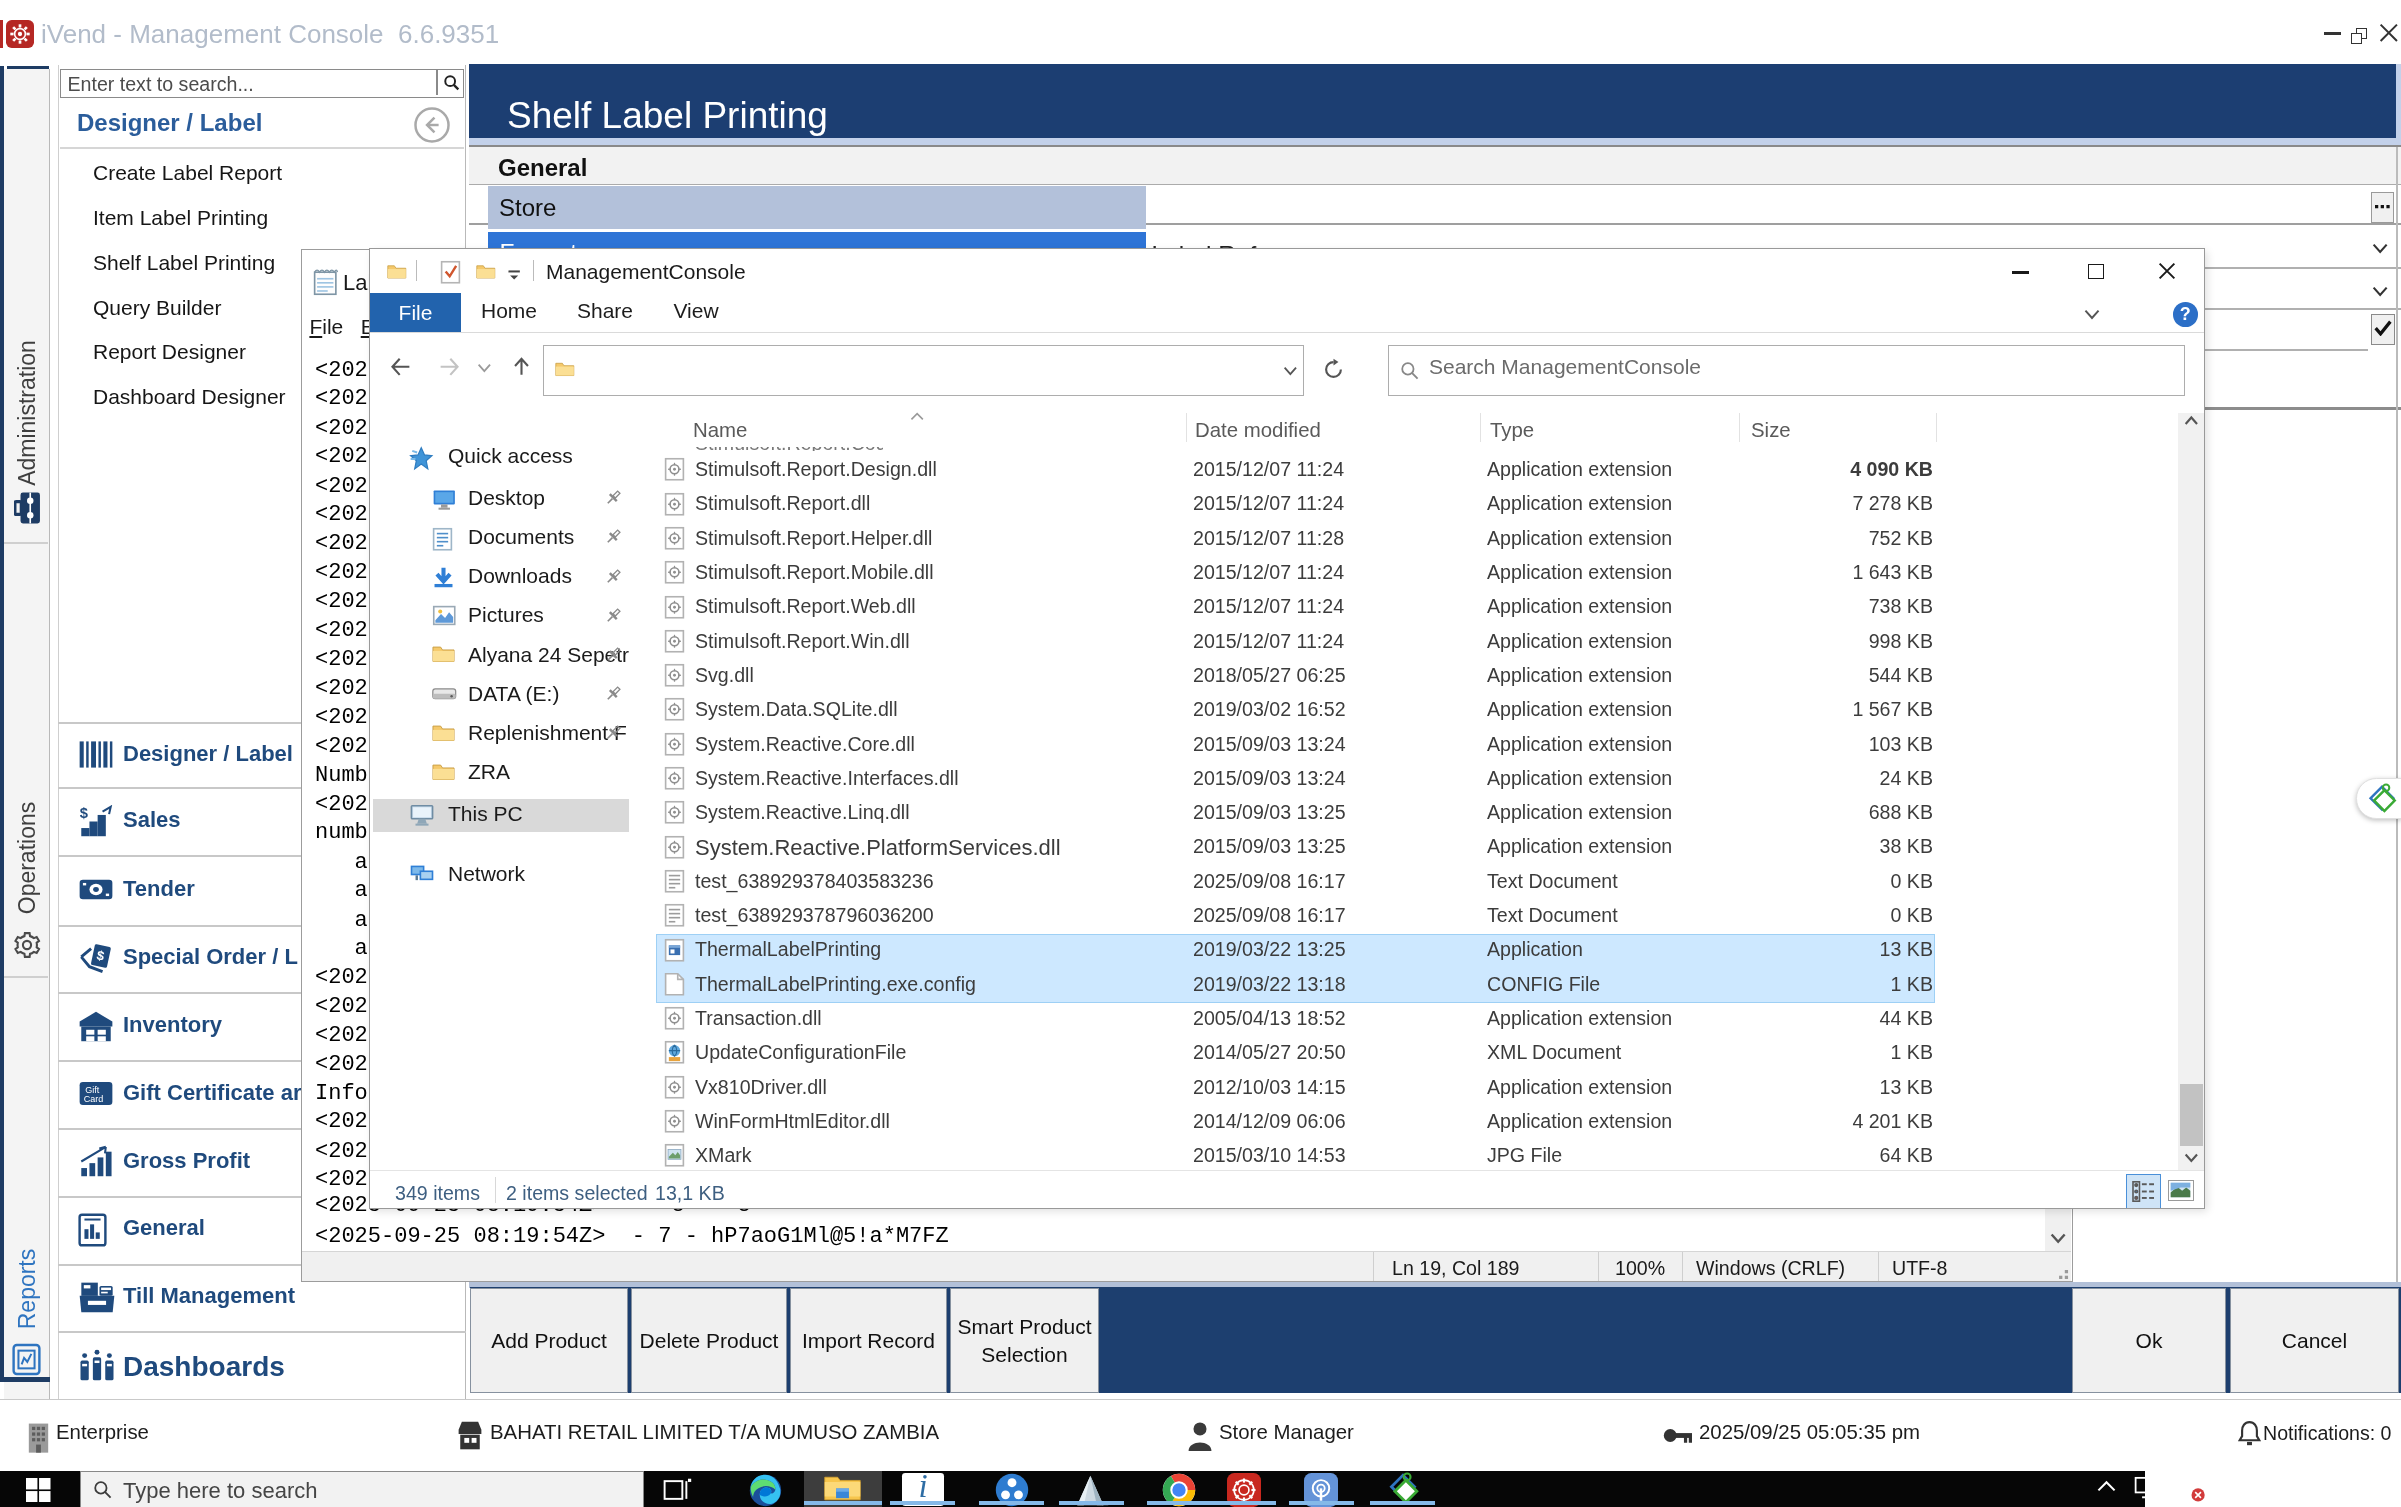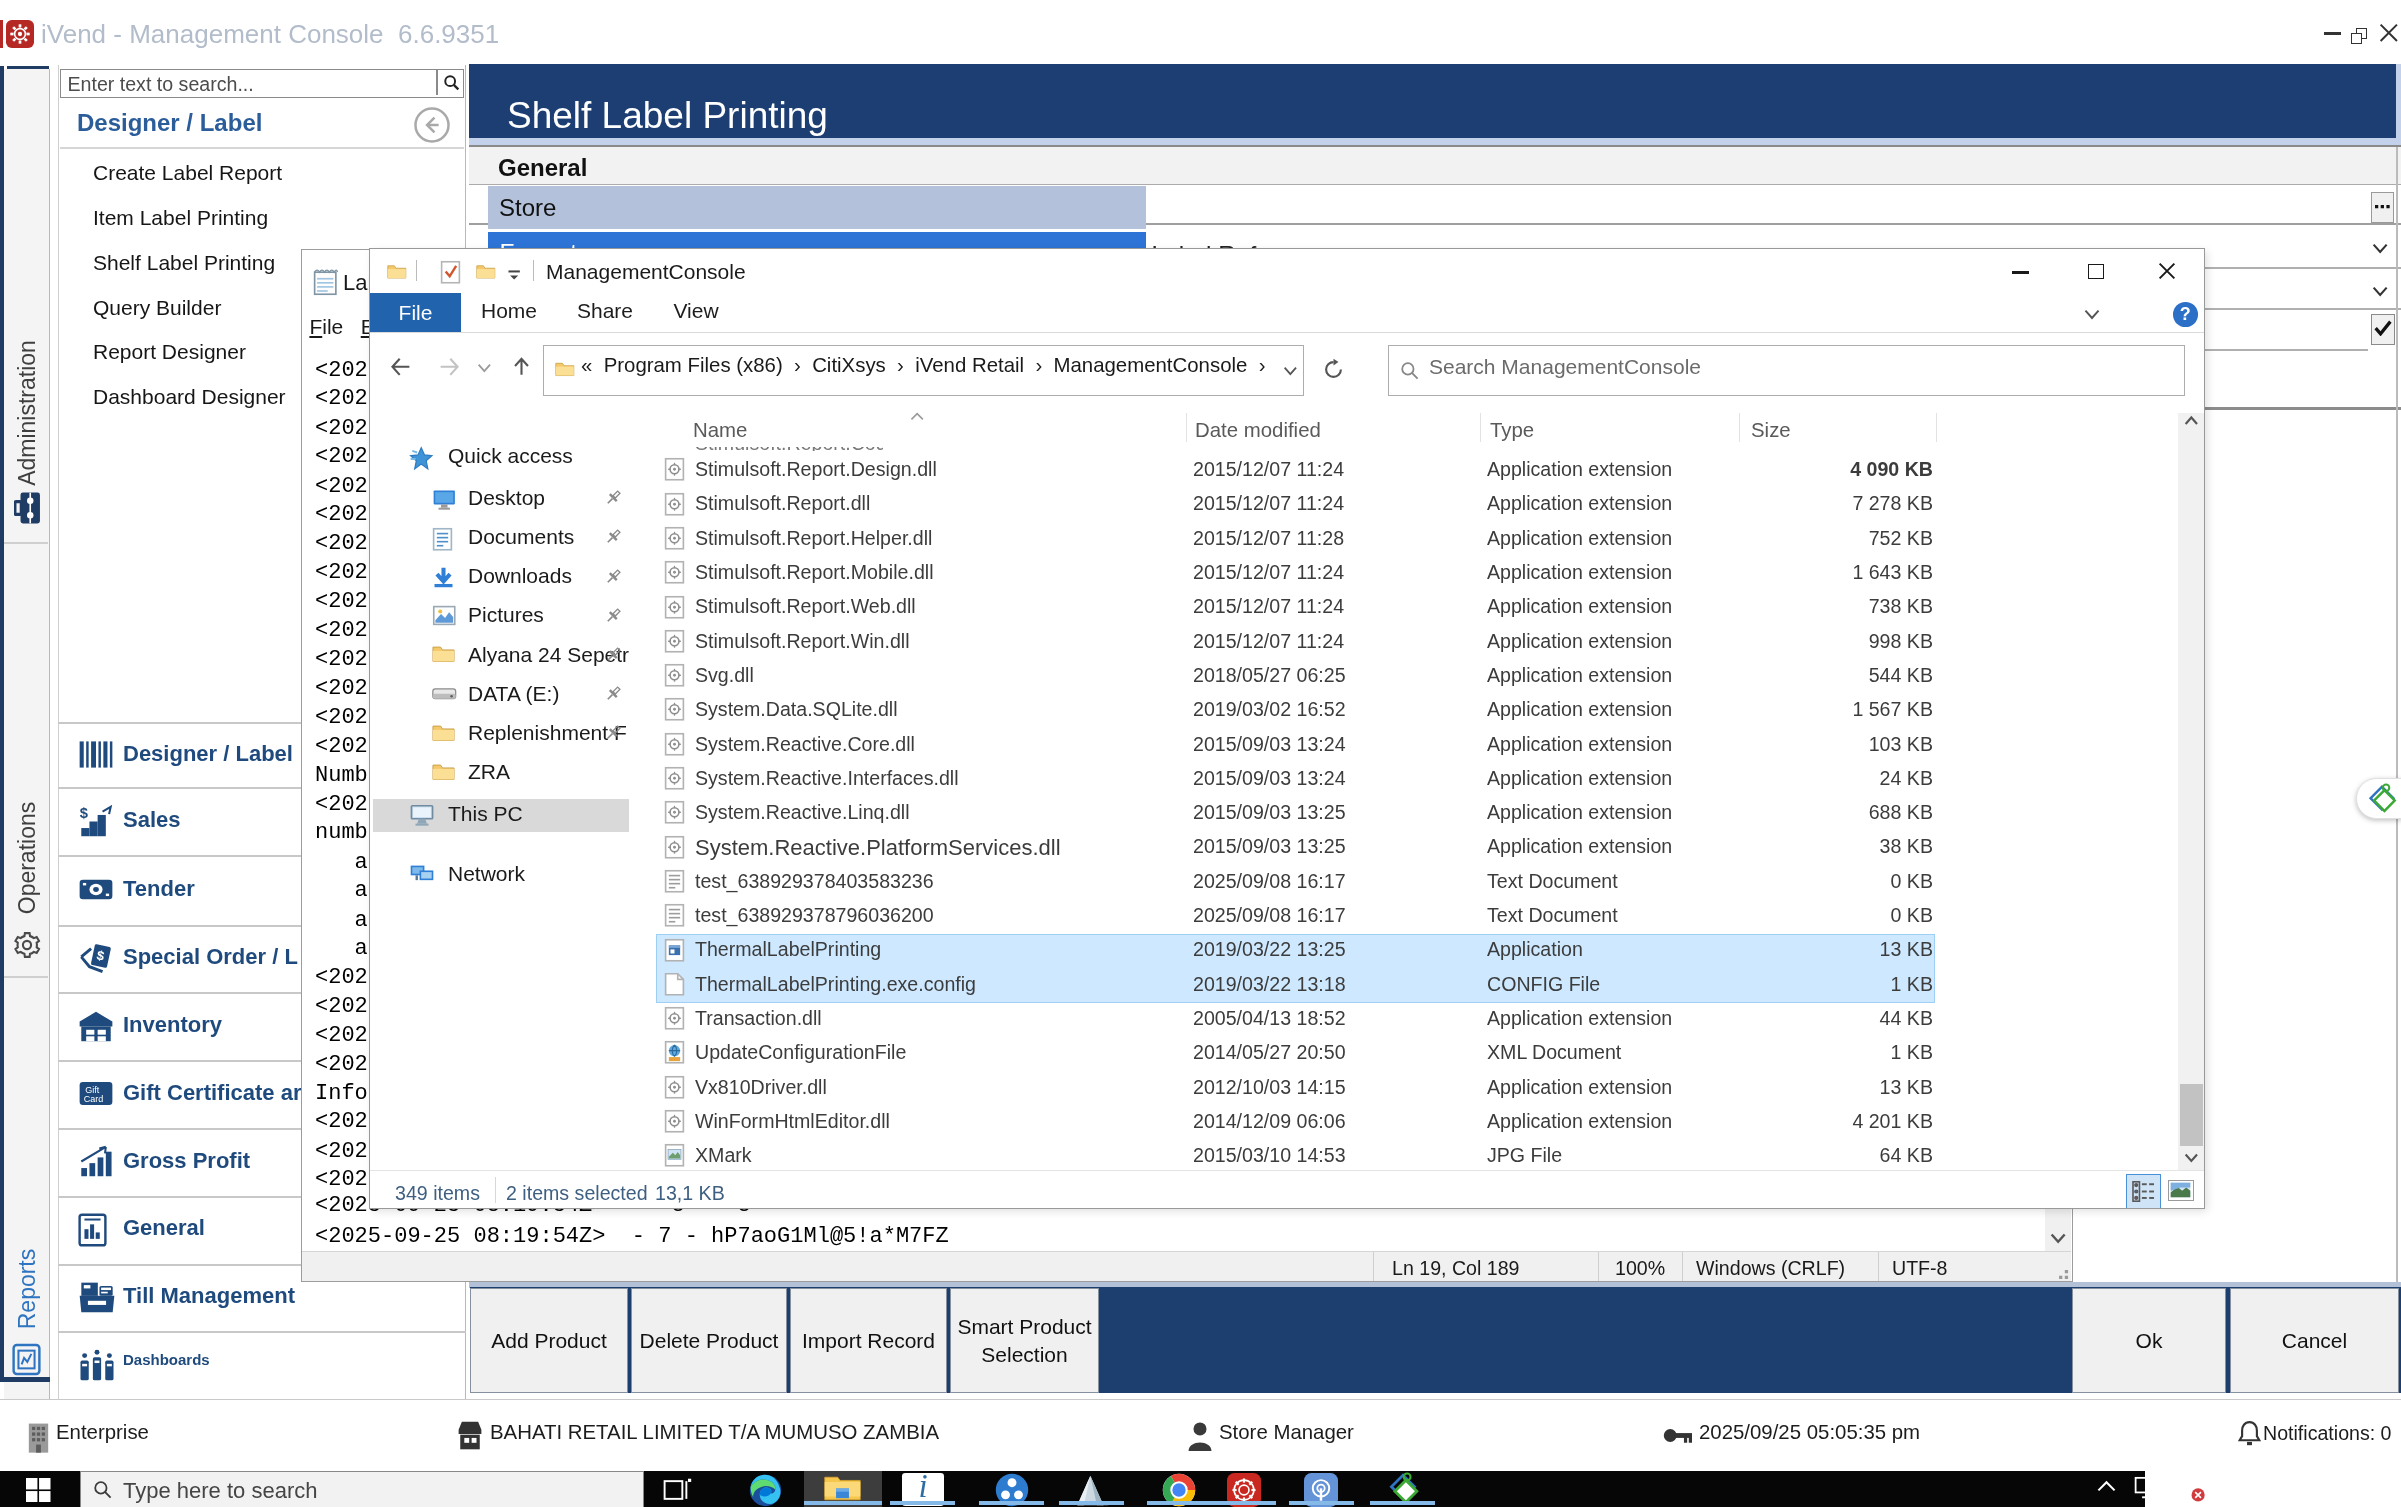--- a/index.html
+++ b/index.html
@@ -200,21 +200,21 @@
       <rect x="3" y="14" width="10" height="24" rx="2"></rect>
       <rect x="18" y="10" width="10" height="28" rx="2"></rect>
       <rect x="33" y="14" width="10" height="24" rx="2"></rect>
     </g>
     <g fill="#fff">
       <rect x="5" y="18" width="6" height="3"></rect>
       <rect x="20" y="14" width="6" height="3"></rect>
       <rect x="35" y="18" width="6" height="3"></rect>
     </g>
   </svg>
-<div class="abs" style="left:123px;top:1351px;font-size:15px;font-weight:bold;color:#1f4a7d;white-space:nowrap;">Dashboards</div>
+<div class="abs" style="left:123px;top:1351px;font-size:28px;font-weight:bold;color:#1f4a7d;white-space:nowrap;">Dashboards</div>
 <div class="abs" style="left:58px;top:1399px;width:408px;height:0.8px;background:#c8c8c8;"></div>
 
 <div class="abs" style="left:469px;top:64px;width:1927px;height:74px;background:#1c3e72;">
   <div class="abs" style="left:38px;top:31px;font-size:37px;color:#fff;">Shelf Label Printing</div>
 </div>
 <div class="abs" style="left:469px;top:138px;width:1933px;height:6.5px;background:#c3d1ea;"></div>
 <div class="abs" style="left:469px;top:145px;width:1933px;height:2.5px;background:#8a8a8a;"></div>
 <div class="abs" style="left:469px;top:147px;width:1933px;height:38px;background:#f2f2f2;border-bottom:1.6px solid #ababab;">
   <div class="abs" style="left:29px;top:7.4px;font-size:24px;font-weight:bold;color:#111;">General</div>
 </div>
@@ -556,21 +556,20 @@
       <path d="M2 2 L9 10 L16 2" fill="none" stroke="#9a9a9a" stroke-width="2.2"></path>
     </svg>
 <svg class="abs" style="left:141px;top:108px;" width="21" height="19.6" viewBox="0 0 26 24">
       <path d="M13 22 L13 3 M5 11 L13 2 L21 11" fill="none" stroke="#555" stroke-width="2.6"></path>
     </svg>
 <div class="abs" style="left:173px;top:96px;width:761px;height:51px;background:#fff;border:1.6px solid #adadad;"></div>
 <svg class="abs" style="left:185px;top:111px;" width="19.6" height="18" viewBox="0 0 24 20">
       <path d="M1 3 h8 l2 3 h12 v12 h-22 z" fill="#f5c96b" stroke="#caa047" stroke-width="1"></path>
       <path d="M1 7 h22 v11 h-22 z" fill="#fbdf94"></path>
     </svg>
-<div class="abs" style="left:211px;top:105px;font-size:20.4px;color:#1a1a1a;white-space:nowrap;">«&nbsp; Program Files (x86) &nbsp;›&nbsp; CitiXsys &nbsp;›&nbsp; iVend Retail &nbsp;›&nbsp; ManagementConsole &nbsp;›</div>
 <svg class="abs" style="left:913px;top:117px;" width="14.7" height="10.6" viewBox="0 0 18 13">
       <path d="M2 2 L9 10 L16 2" fill="none" stroke="#555" stroke-width="2.2"></path>
     </svg>
 <svg class="abs" style="left:952px;top:109px;" width="23" height="23" viewBox="0 0 28 28">
       <path d="M23 14 A9 9 0 1 1 14 5" fill="none" stroke="#555" stroke-width="2.6"></path>
       <path d="M14 1 L20 5 L14 9 Z" fill="#555"></path>
     </svg>
 <div class="abs" style="left:1018px;top:96px;width:797px;height:51px;background:#fff;border:1.6px solid #adadad;"></div>
 <svg class="abs" style="left:1029px;top:111px;" width="21" height="21" viewBox="0 0 26 26">
       <circle cx="11" cy="11" r="7" fill="none" stroke="#888" stroke-width="2.2"></circle>

